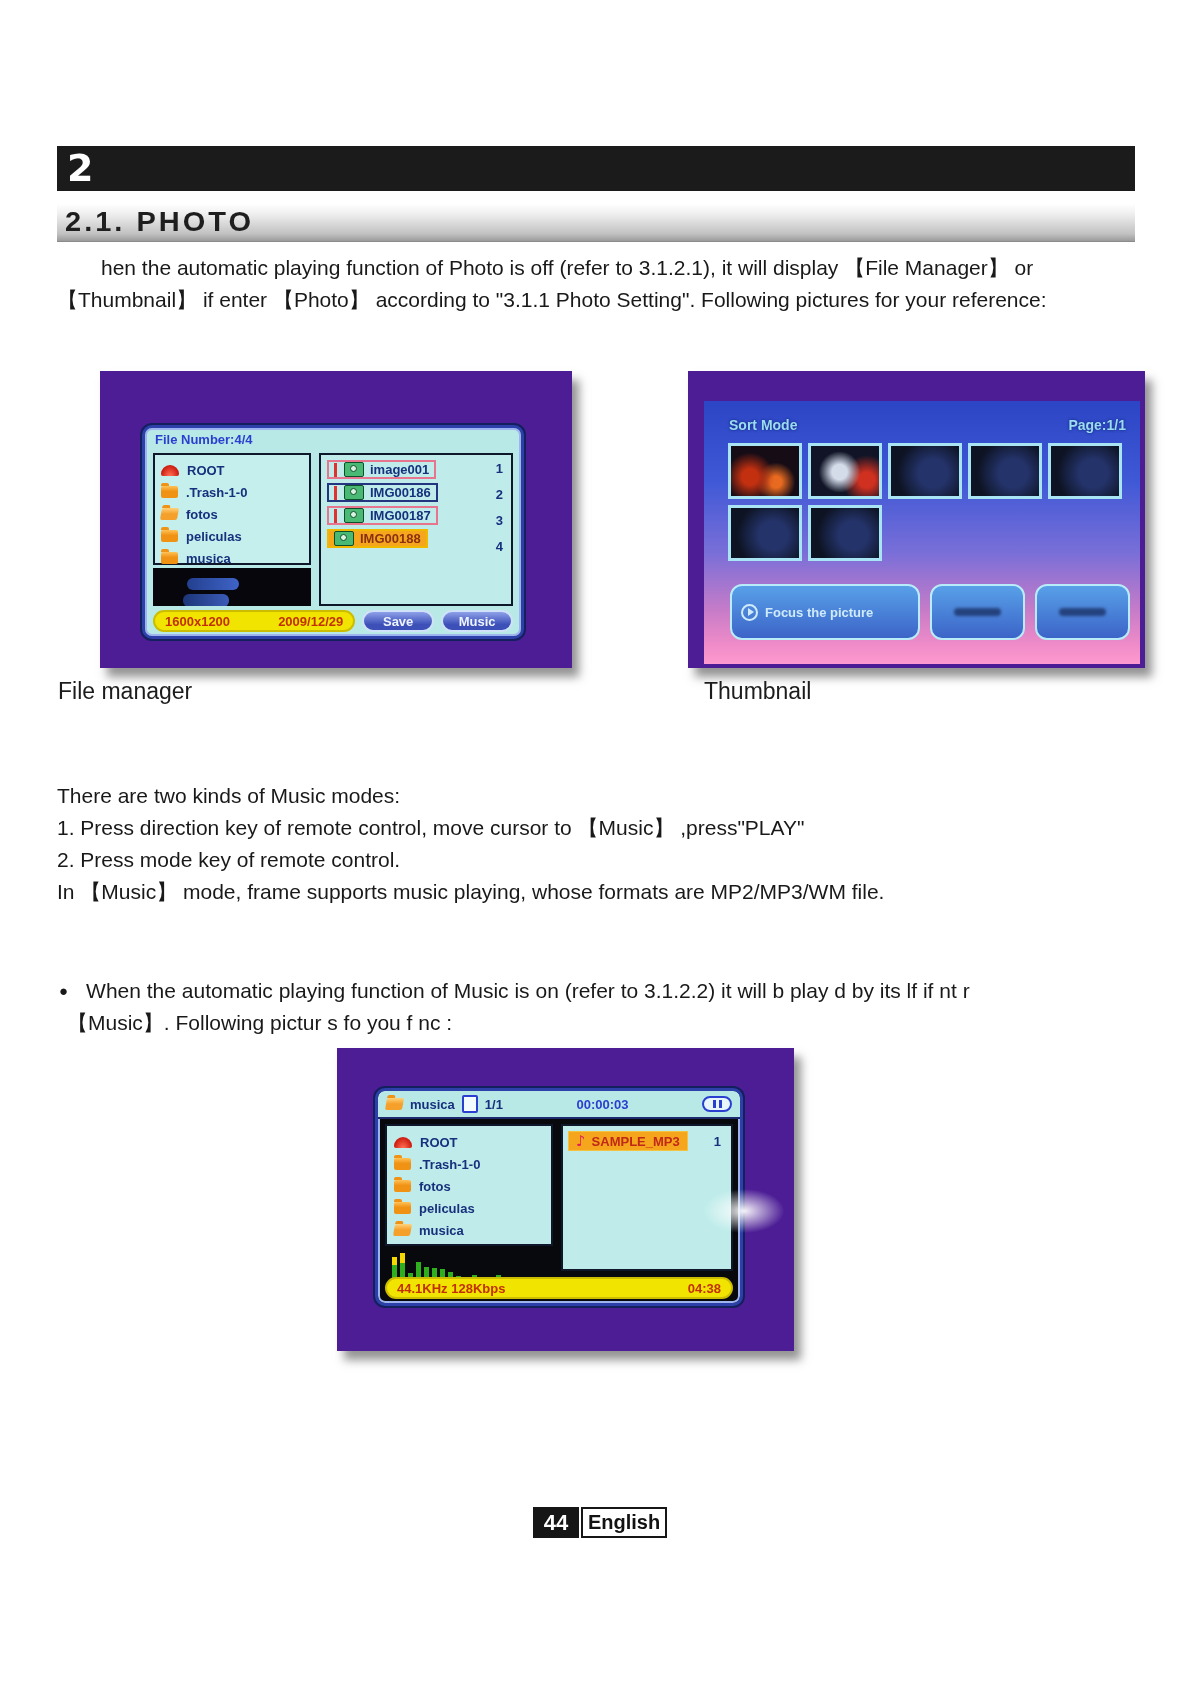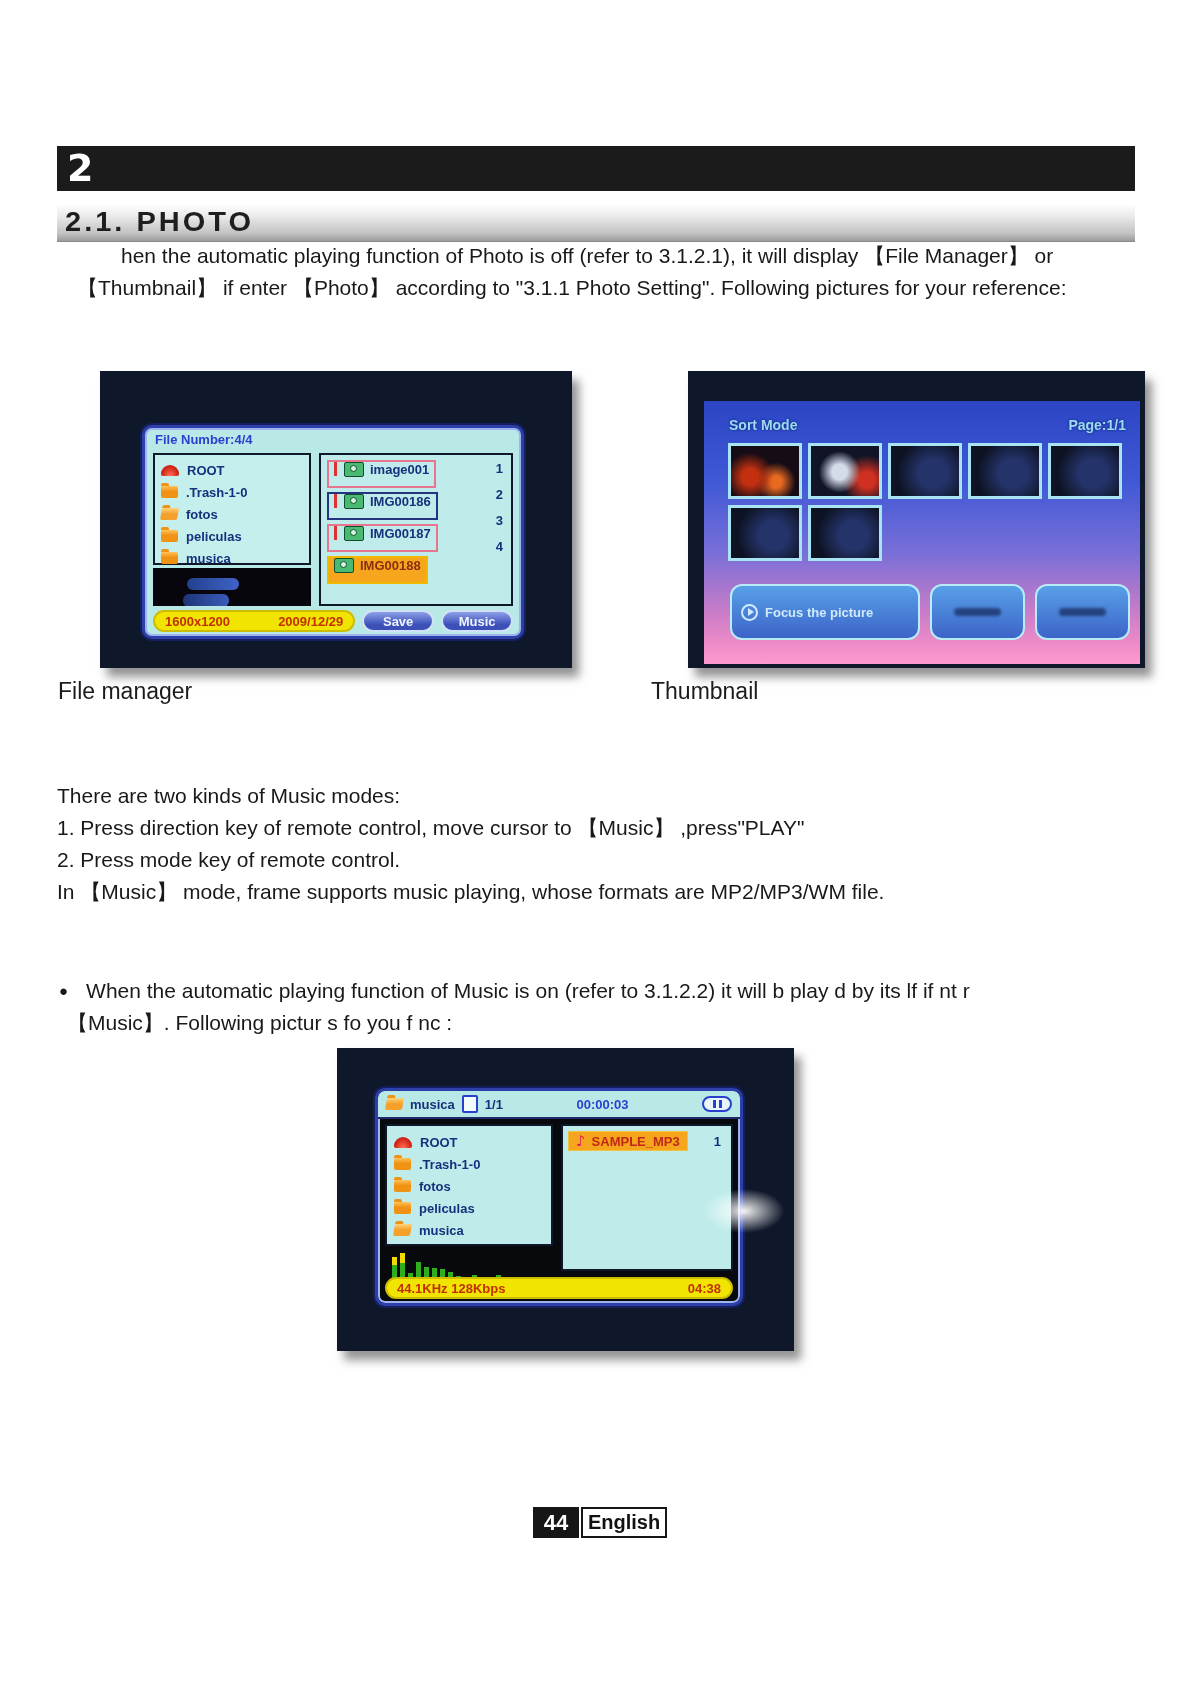--- a/index.html
+++ b/index.html
@@ -14,36 +14,36 @@
         background:linear-gradient(180deg,#ffffff 0%,#eeeeee 28%,#c2c2c2 80%,#9b9b9b 100%);
         border-bottom:1px solid #8b8b8b;}
   .section-bar .txt{color:#1e1e1e;font-size:29px;font-weight:bold;letter-spacing:3px;line-height:36px;
         padding-left:8px;display:inline-block;transform:scaleY(0.95);transform-origin:left center;}
   #photo-bar{top:204px;}
   #music-bar{top:733px;}
   #music-bar .txt{padding-left:22px;}
 
   
   .body-text{position:absolute;left:57px;width:1082px;color:#191919;font-size:21px;line-height:32px;}
-  #intro{top:240px;margin-left:20px;}
+  #intro{top:252px;}
   #intro .l1{text-indent:44px;}
   #music-lines{top:780px;}
   #bullet-block{top:975px;}
   #bullet-block .row{display:flex;align-items:flex-start;}
   #bullet-block .dot{font-size:15px;line-height:32px;margin:0 18px 0 2px;}
   #bullet-block .l2{padding-left:10px;}
 
   
-  .figure{position:absolute;background:#0f172a;box-shadow:7px 9px 9px rgba(60,60,60,0.55);}
+  .figure{position:absolute;background:#4c1d95;box-shadow:7px 9px 9px rgba(60,60,60,0.55);}
   #fm-figure{left:58px;top:371px;width:472px;height:297px;margin-left:42px;}
   #thumb-figure{left:688px;top:371px;width:457px;height:297px;}
   #music-figure{left:337px;top:1048px;width:457px;height:303px;}
   .caption{position:absolute;top:678px;color:#1c1c1c;font-size:23px;}
   #fm-caption{left:58px;}
-  #thumb-caption{left:651px;}
+  #thumb-caption{left:704px;}
 
   
   .tv-panel{position:absolute;border:3px solid #2d3fa8;border-radius:10px;
         box-shadow:inset 0 0 0 2px #9db4ee,0 0 0 2px #141f5e;background:#b9e9e6;}
   .pane{border:2px solid #0f172a;background:#c4efec;box-sizing:border-box;}
   .f-row{display:flex;align-items:center;gap:8px;height:22px;}
   .f-name{color:#17307d;font-weight:bold;font-size:13px;white-space:nowrap;}
   .icon-folder{width:17px;height:12px;background:linear-gradient(180deg,#ffc257 0%,#f09214 45%);
         border-radius:2px;position:relative;flex:0 0 auto;}
   .icon-folder::before{content:"";position:absolute;top:-3px;left:0;width:8px;height:3px;
@@ -67,22 +67,22 @@
   #fm-title{position:absolute;left:10px;top:4px;color:#2a3fd0;font-weight:bold;font-size:13px;}
   #fm-main{position:absolute;left:8px;top:25px;right:8px;bottom:30px;display:flex;}
   #fm-left{width:158px;display:flex;flex-direction:column;}
   #fm-folderbox{height:112px;padding:4px 6px;}
   #fm-preview{flex:1;margin-top:3px;background:#06060c;position:relative;overflow:hidden;}
   #fm-preview .blob1{position:absolute;left:34px;top:10px;width:52px;height:12px;border-radius:6px;
         background:linear-gradient(90deg,#23408f,#3f63c8);}
   #fm-preview .blob2{position:absolute;left:30px;top:26px;width:46px;height:13px;border-radius:6px;
         background:linear-gradient(90deg,#1d3577,#3a5bb8);}
   #fm-filebox{flex:1;margin-left:8px;padding:5px 6px;position:relative;background:#bfecea;}
-  .file-chip{display:inline-flex;gap:6px;border:2px solid #e8758e;
-        padding:0 5px;height:28px;margin-bottom:4px;background:transparent;box-sizing:border-box;}
+  .file-chip{display:inline-flex;align-items:center;gap:6px;border:2px solid #e8758e;
+        padding:0 5px;height:19px;margin-bottom:4px;background:transparent;box-sizing:border-box;}
   .file-chip .tick{width:3px;height:14px;background:#e03030;margin-right:1px;}
   .file-chip.navy{border-color:#24357f;}
   .file-chip.selected{border-color:#f0b900;background:#f5a61d;}
   .file-chip.selected .f-name{color:#8a3010;}
   #fm-nums{position:absolute;right:8px;top:6px;display:flex;flex-direction:column;}
   #fm-nums span{height:26px;color:#17307d;font-weight:bold;font-size:13px;text-align:right;}
   #fm-bottom{position:absolute;left:8px;right:8px;bottom:4px;height:22px;display:flex;gap:7px;}
   #fm-bottom .yellow-pill{flex:2.1;}
   #fm-bottom .blue-pill{flex:0.8;}
 

